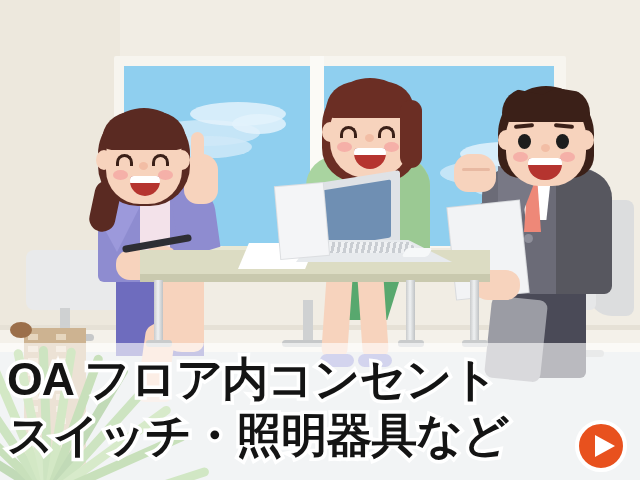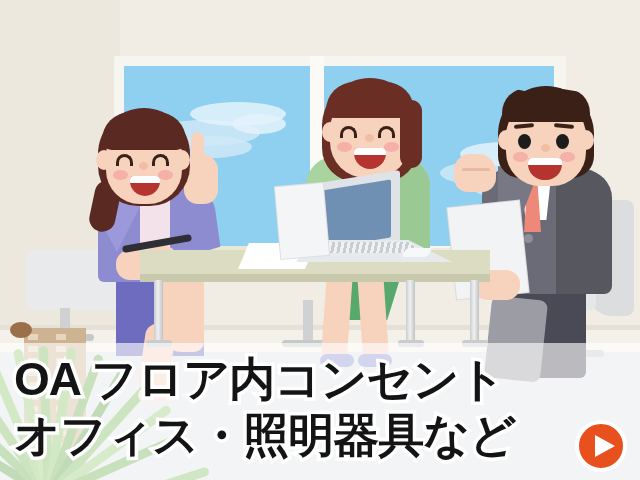--- a/index.html
+++ b/index.html
@@ -84,21 +84,21 @@
   .scrim{position:absolute;left:0;top:343px;width:640px;height:137px;background:rgba(255,255,255,.62);}
 
   .kicker{
     position:absolute;left:16px;top:6px;
     font-size:54px;line-height:1;font-weight:bold;letter-spacing:1px;
     color:#E8521E;
     -webkit-text-stroke:9px #FFFFFF;paint-order:stroke fill;
     white-space:nowrap;
   }
   .caption{
-    position:absolute;left:14px;
+    position:absolute;left:7px;
     font-size:46px;line-height:1;font-weight:bold;letter-spacing:-1px;
     color:#141414;
     -webkit-text-stroke:7px #FFFFFF;paint-order:stroke fill;
     white-space:nowrap;
   }
   .cap1{top:356px;}
   .cap2{top:412px;}
 
   .play-btn{
     position:absolute;left:575px;top:420px;width:52px;height:52px;border-radius:50%;
@@ -298,19 +298,19 @@
                 clip-path:polygon(8% 0,88% 0,100% 100%,0 100%);"></div>
     <div class="sh" style="left:108px;top:70px;width:26px;height:9px;background:#F6F8F9;border-radius:3px;transform:skewX(-28deg);"></div>
   </div>
 
   <div class="sh" style="left:278px;top:185px;width:48px;height:72px;background:#F4F5F7;transform:rotate(-5deg);box-shadow:0 0 0 1px #DCDEE1;"></div>
 
   <div class="scrim"></div>
 
 
   <div class="caption cap1">OA フロア内コンセント</div>
-  <div class="caption cap2">オフィス・照明器具など</div>
+  <div class="caption cap2">スイッチ・照明器具など</div>
 
   <div class="play-btn">
     <div class="play-tri"></div>
   </div>
 
 </div>
 
 </body></html>

